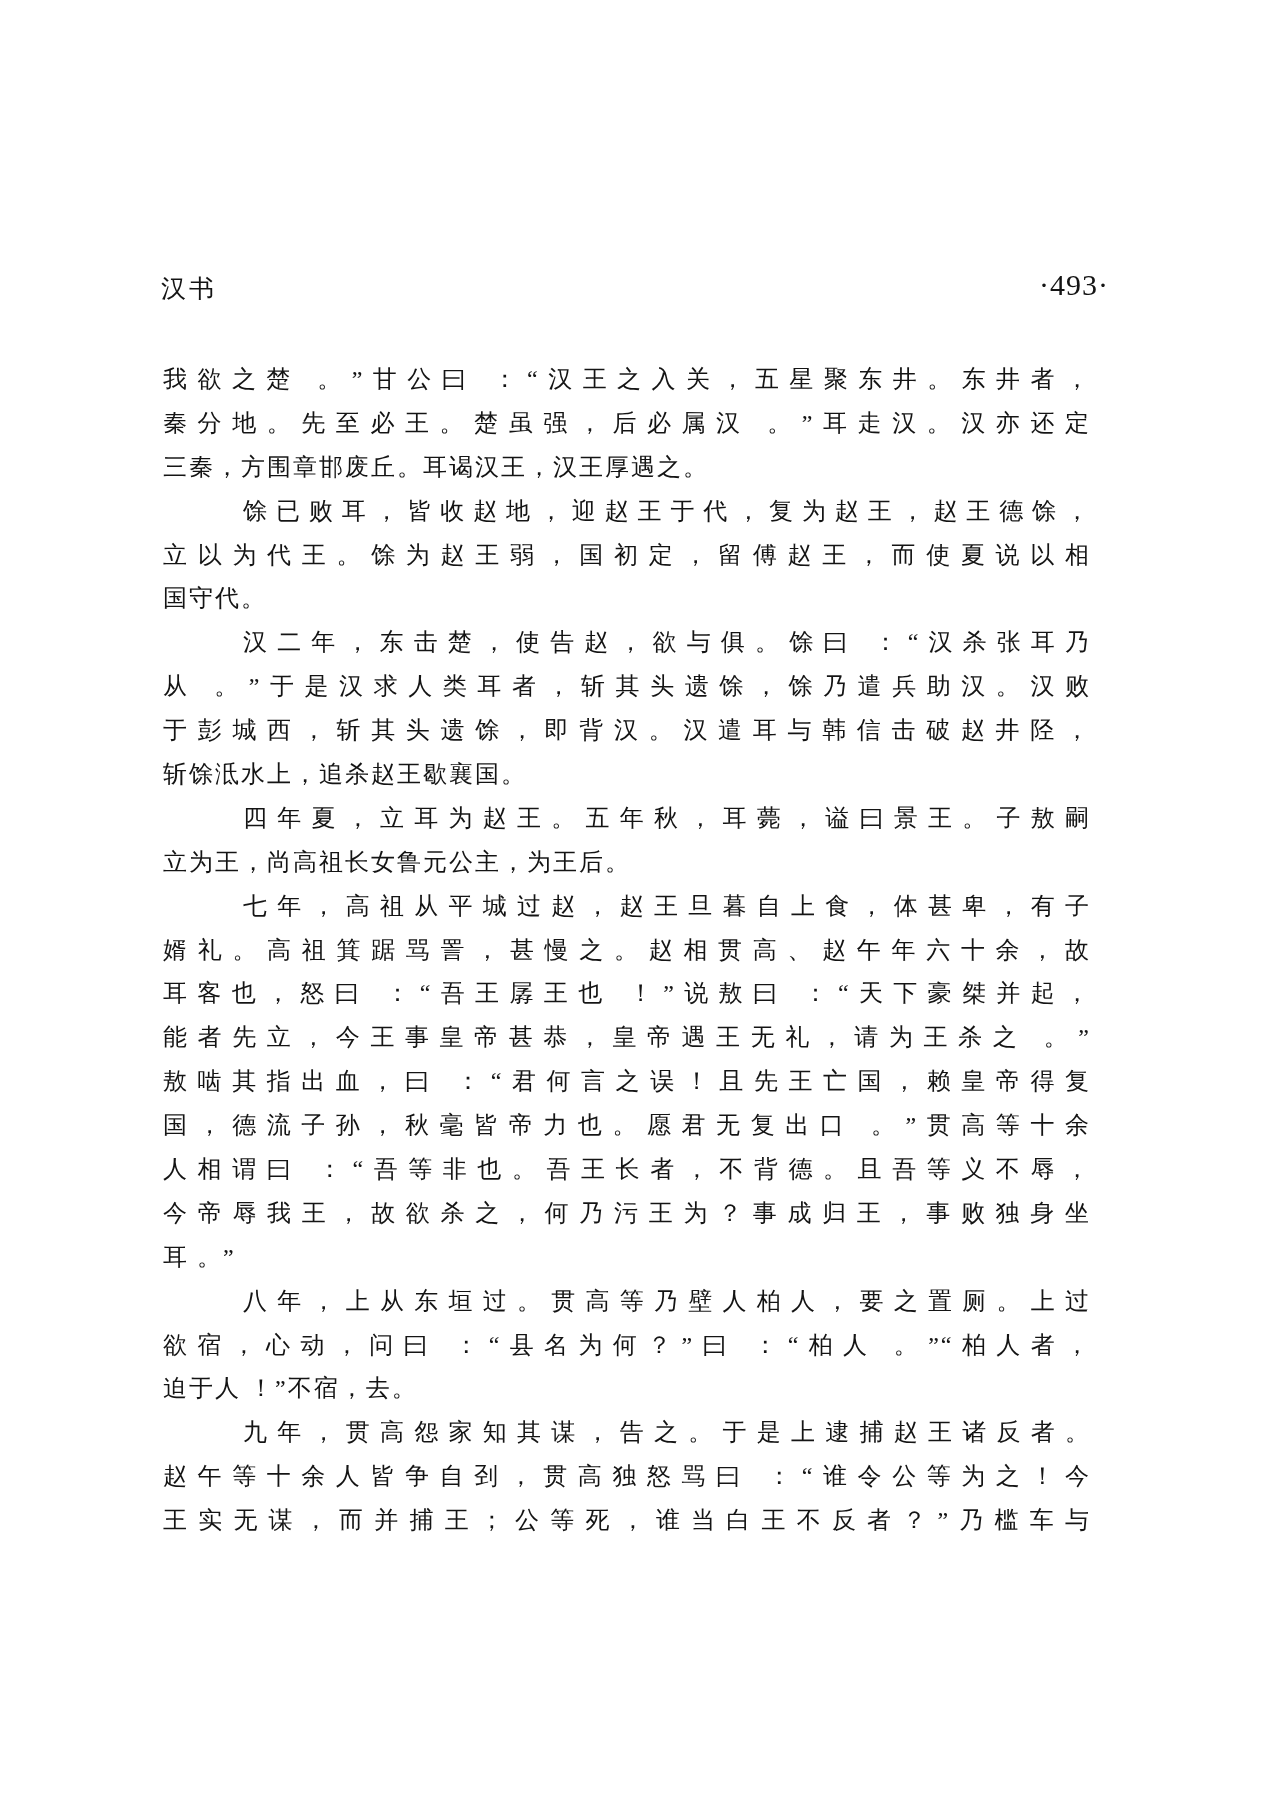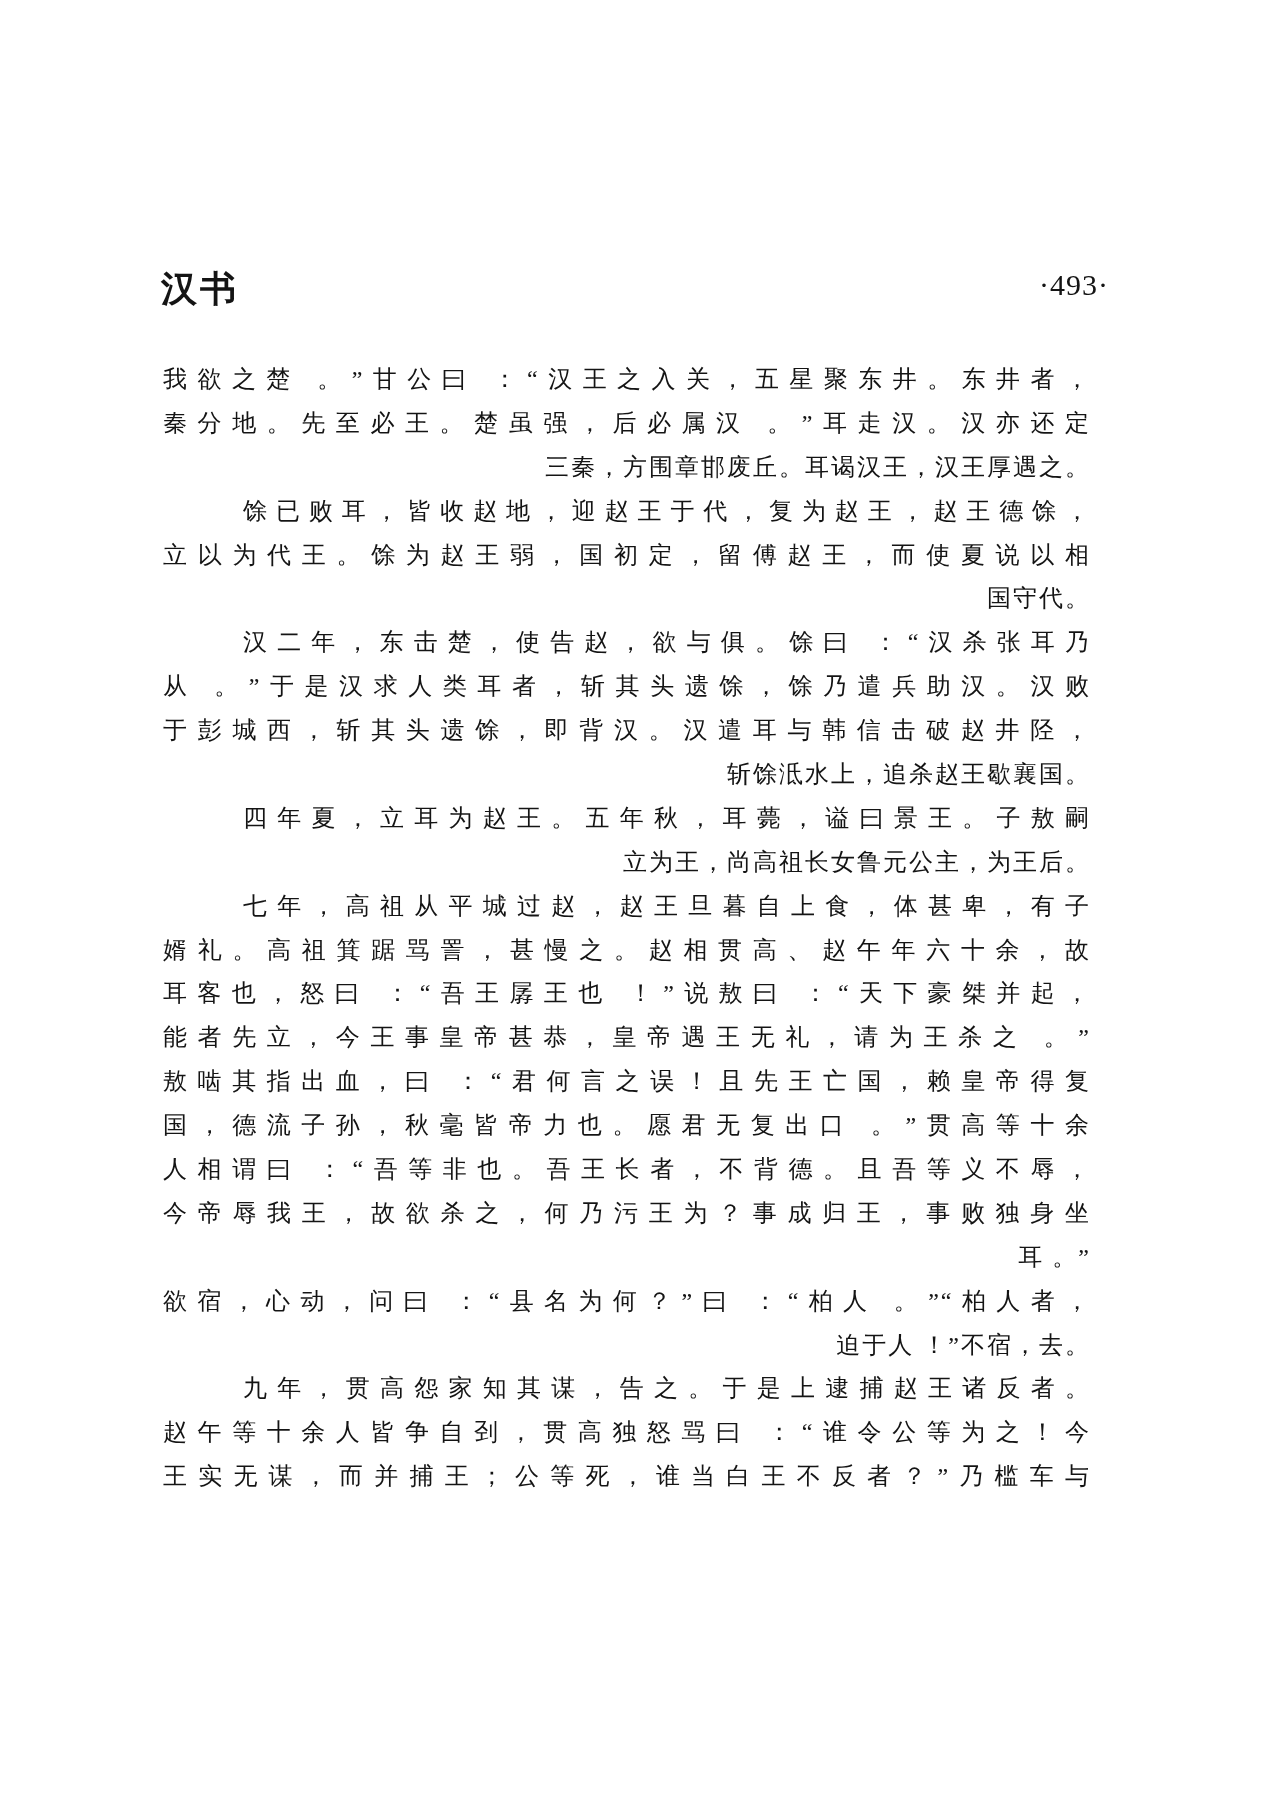--- a/index.html
+++ b/index.html
@@ -23,25 +23,24 @@
     position: absolute;
     left: 0;
     top: 0;
     width: 100%;
     height: 0;
   }
   .book-title {
     position: absolute;
     left: 161px;
     top: 272px;
-    font-size: 36px;
+    font-size: 25px;
     letter-spacing: 3px;
     line-height: 34px;
     white-space: nowrap;
-    font-weight: bold;
   }
   .page-number {
     position: absolute;
     right: 174px;
     top: 268px;
     font-size: 30px;
     letter-spacing: 1px;
     line-height: 34px;
     white-space: nowrap;
     text-align: right;
@@ -59,21 +58,21 @@
     letter-spacing: 2px;
     white-space: normal;
     overflow: visible;
   }
   .line.full {
     text-align: justify;
     text-align-last: justify;
     text-justify: inter-character;
   }
   .line.short {
-    text-align: right;
+    text-align: left;
   }
   .line.indent {
     text-indent: 80px;
   }
 </style>
 </head>
 <body style="background: rgb(255, 255, 255); color: rgb(20, 20, 20);">
 
 <div class="page">
 
@@ -97,20 +96,21 @@
       <div class="line short">立为王，尚高祖长女鲁元公主，为王后。</div>
       <div class="line full indent">七年，高祖从平城过赵，赵王旦暮自上食，体甚卑，有子</div>
       <div class="line full">婿礼。高祖箕踞骂詈，甚慢之。赵相贯高、赵午年六十余，故</div>
       <div class="line full">耳客也，怒曰 ：“吾王孱王也 ！”说敖曰 ：“天下豪桀并起，</div>
       <div class="line full">能者先立，今王事皇帝甚恭，皇帝遇王无礼，请为王杀之 。”</div>
       <div class="line full">敖啮其指出血，曰 ：“君何言之误！且先王亡国，赖皇帝得复</div>
       <div class="line full">国，德流子孙，秋毫皆帝力也。愿君无复出口 。”贯高等十余</div>
       <div class="line full">人相谓曰 ：“吾等非也。吾王长者，不背德。且吾等义不辱，</div>
       <div class="line full">今帝辱我王，故欲杀之，何乃污王为？事成归王，事败独身坐</div>
       <div class="line short">耳 。”</div>
+      <div class="line full indent">八年，上从东垣过。贯高等乃壁人柏人，要之置厕。上过</div>
       <div class="line full">欲宿，心动，问曰 ：“县名为何？”曰 ：“柏人 。”“柏人者，</div>
       <div class="line short">迫于人 ！”不宿，去。</div>
       <div class="line full indent">九年，贯高怨家知其谋，告之。于是上逮捕赵王诸反者。</div>
       <div class="line full">赵午等十余人皆争自刭，贯高独怒骂曰 ：“谁令公等为之！今</div>
       <div class="line full">王实无谋，而并捕王；公等死，谁当白王不反者？”乃槛车与</div>
     </div>
 
 </div>
 
 </body></html>

